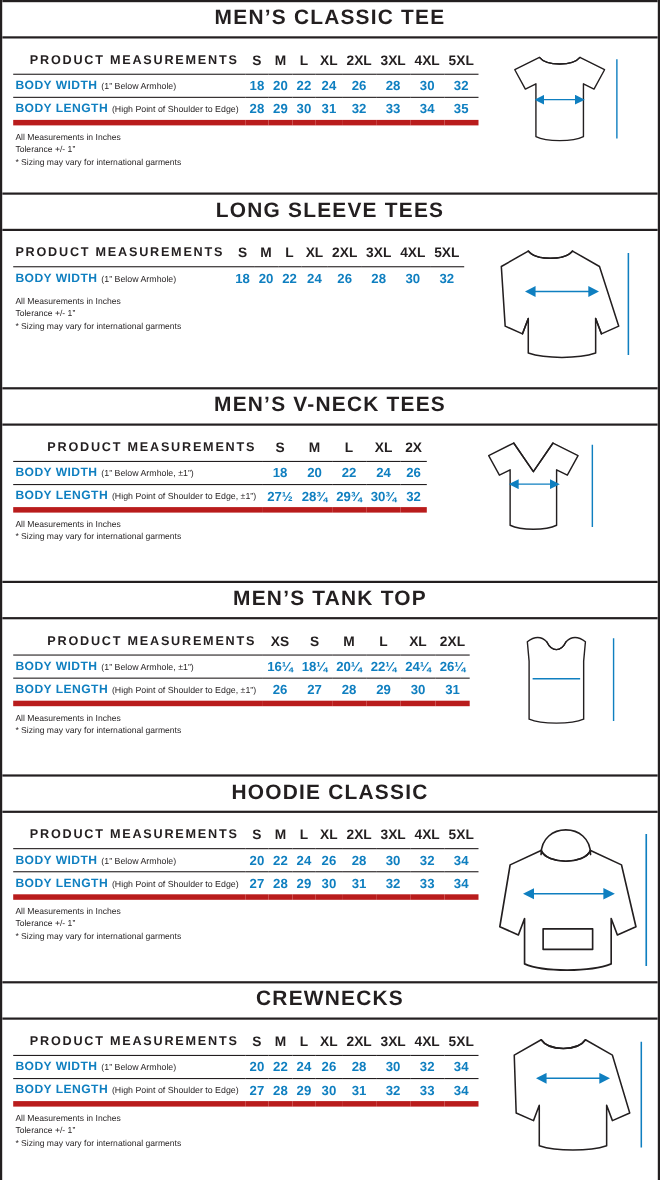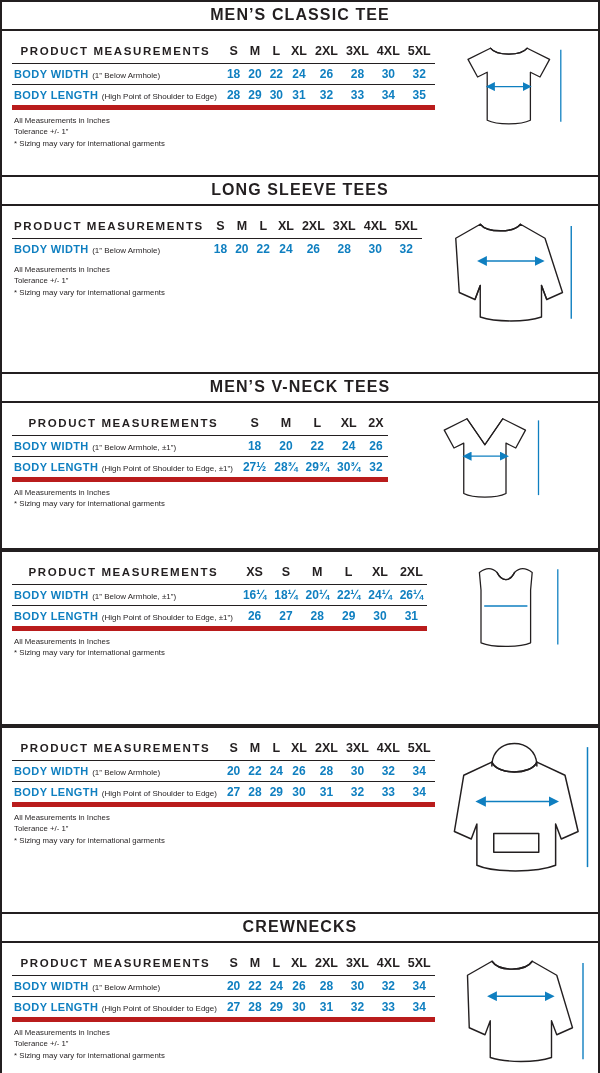--- a/index.html
+++ b/index.html
@@ -23,21 +23,21 @@
     border-right: 2px solid #231f20;
     overflow: hidden;
   }
   .section {
     position: relative;
     box-sizing: border-box;
   }
   .sec-title {
     text-align: center;
     font-weight: bold;
-    font-size: 16px;
+    font-size: 19px;
     letter-spacing: 1.1px;
     color: #231f20;
     padding: 4px 0 5px 0;
   }
   .rule {
     height: 2px;
     background: #231f20;
     width: 100%;
   }
   .sec-body {
@@ -48,21 +48,21 @@
   .tbl-wrap {
     padding-left: 10px;
     padding-top: 10px;
     box-sizing: border-box;
   }
   table.meas {
     border-collapse: collapse;
     font-size: 10.5px;
   }
   table.meas th.lbl {
-    text-align: center;
+    text-align: right;
     font-weight: bold;
     font-size: 11.5px;
     letter-spacing: 1.6px;
     color: #231f20;
     padding: 3px 6px 5px 2px;
     white-space: nowrap;
   }
   table.meas th.szh {
     font-weight: bold;
     font-size: 12.5px;
@@ -186,21 +186,21 @@
                 </marker>
               </defs>
               <path d="M30,28 L58,14 C66,24 96,24 104,14 L132,28 L120,50 L108,44 L108,104 C96,110 66,110 54,104 L54,44 L42,50 Z" stroke="#231f20" fill="none" stroke-width="1.6" stroke-linejoin="round" stroke-linecap="round"></path>
               <path d="M58,14 C66,24 96,24 104,14" stroke="#231f20" fill="none" stroke-width="1.6" stroke-linejoin="round" stroke-linecap="round"></path>
               <line x1="58" y1="62" x2="104" y2="62" stroke="#0f7fc0" stroke-width="1.6" marker-start="url(#ahTs)" marker-end="url(#ahT)"></line>
               <line x1="146" y1="16" x2="146" y2="106" stroke="#0f7fc0" stroke-width="1.6" marker-start="url(#ahTVs)" marker-end="url(#ahTV)"></line>
             </svg>
           </div>
         </div>
       </div>
-      <div class="section" style="height:197px">
+      <div class="section" style="height:177px">
         <div class="rule"></div>
         <div class="sec-title">LONG SLEEVE TEES</div>
         <div class="rule"></div>
         <div class="sec-body">
           <div class="tbl-wrap">
             <table class="meas">
               <thead>
                 <tr>
                   <th class="lbl">PRODUCT MEASUREMENTS</th>
                   <th class="szh">S</th>
@@ -322,20 +322,21 @@
               <path d="M30,26 L58,12 L80,44 L102,12 L130,26 L118,48 L106,42 L106,104 C94,110 66,110 54,104 L54,42 L42,48 Z" stroke="#231f20" fill="none" stroke-width="1.6" stroke-linejoin="round" stroke-linecap="round"></path>
               <path d="M58,12 L80,44 L102,12" stroke="#231f20" fill="none" stroke-width="1.6" stroke-linejoin="round" stroke-linecap="round"></path>
               <line x1="58" y1="58" x2="104" y2="58" stroke="#0f7fc0" stroke-width="1.6" marker-start="url(#ahVs)" marker-end="url(#ahV)"></line>
               <line x1="146" y1="14" x2="146" y2="106" stroke="#0f7fc0" stroke-width="1.6" marker-start="url(#ahVVs)" marker-end="url(#ahVV)"></line>
             </svg>
           </div>
         </div>
       </div>
       <div class="section" style="height:176px">
         <div class="rule"></div>
+        <div class="sec-title">MEN’S TANK TOP</div>
         <div class="rule"></div>
         <div class="sec-body">
           <div class="tbl-wrap">
             <table class="meas">
               <thead>
                 <tr>
                   <th class="lbl">PRODUCT MEASUREMENTS</th>
                   <th class="szh">XS</th>
                   <th class="szh">S</th>
                   <th class="szh">M</th>
@@ -391,20 +392,21 @@
               <path d="M48,18 C56,12 64,12 70,18 C76,30 86,30 92,18 C98,12 106,12 114,18 L112,40 L112,106 C98,112 64,112 50,106 L50,40 Z" stroke="#231f20" fill="none" stroke-width="1.6" stroke-linejoin="round" stroke-linecap="round"></path>
               <path d="M70,18 C76,30 86,30 92,18" stroke="#231f20" fill="none" stroke-width="1.6" stroke-linejoin="round" stroke-linecap="round"></path>
               <line x1="54" y1="60" x2="108" y2="60" stroke="#0f7fc0" stroke-width="1.6" marker-start="url(#ahKs)" marker-end="url(#ahK)"></line>
               <line x1="146" y1="14" x2="146" y2="108" stroke="#0f7fc0" stroke-width="1.6" marker-start="url(#ahKVs)" marker-end="url(#ahKV)"></line>
             </svg>
           </div>
         </div>
       </div>
       <div class="section" style="height:188px">
         <div class="rule"></div>
+        <div class="sec-title">HOODIE CLASSIC</div>
         <div class="rule"></div>
         <div class="sec-body">
           <div class="tbl-wrap">
             <table class="meas">
               <thead>
                 <tr>
                   <th class="lbl">PRODUCT MEASUREMENTS</th>
                   <th class="szh">S</th>
                   <th class="szh">M</th>
                   <th class="szh">L</th>

